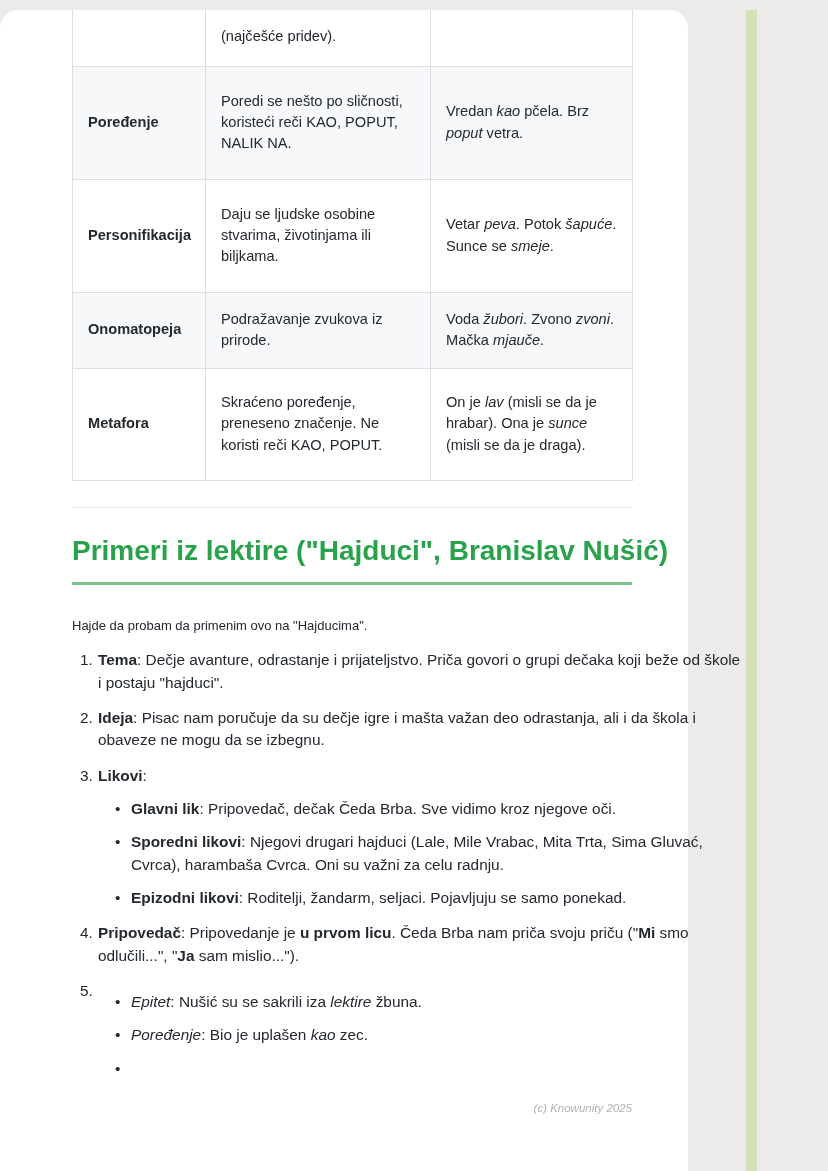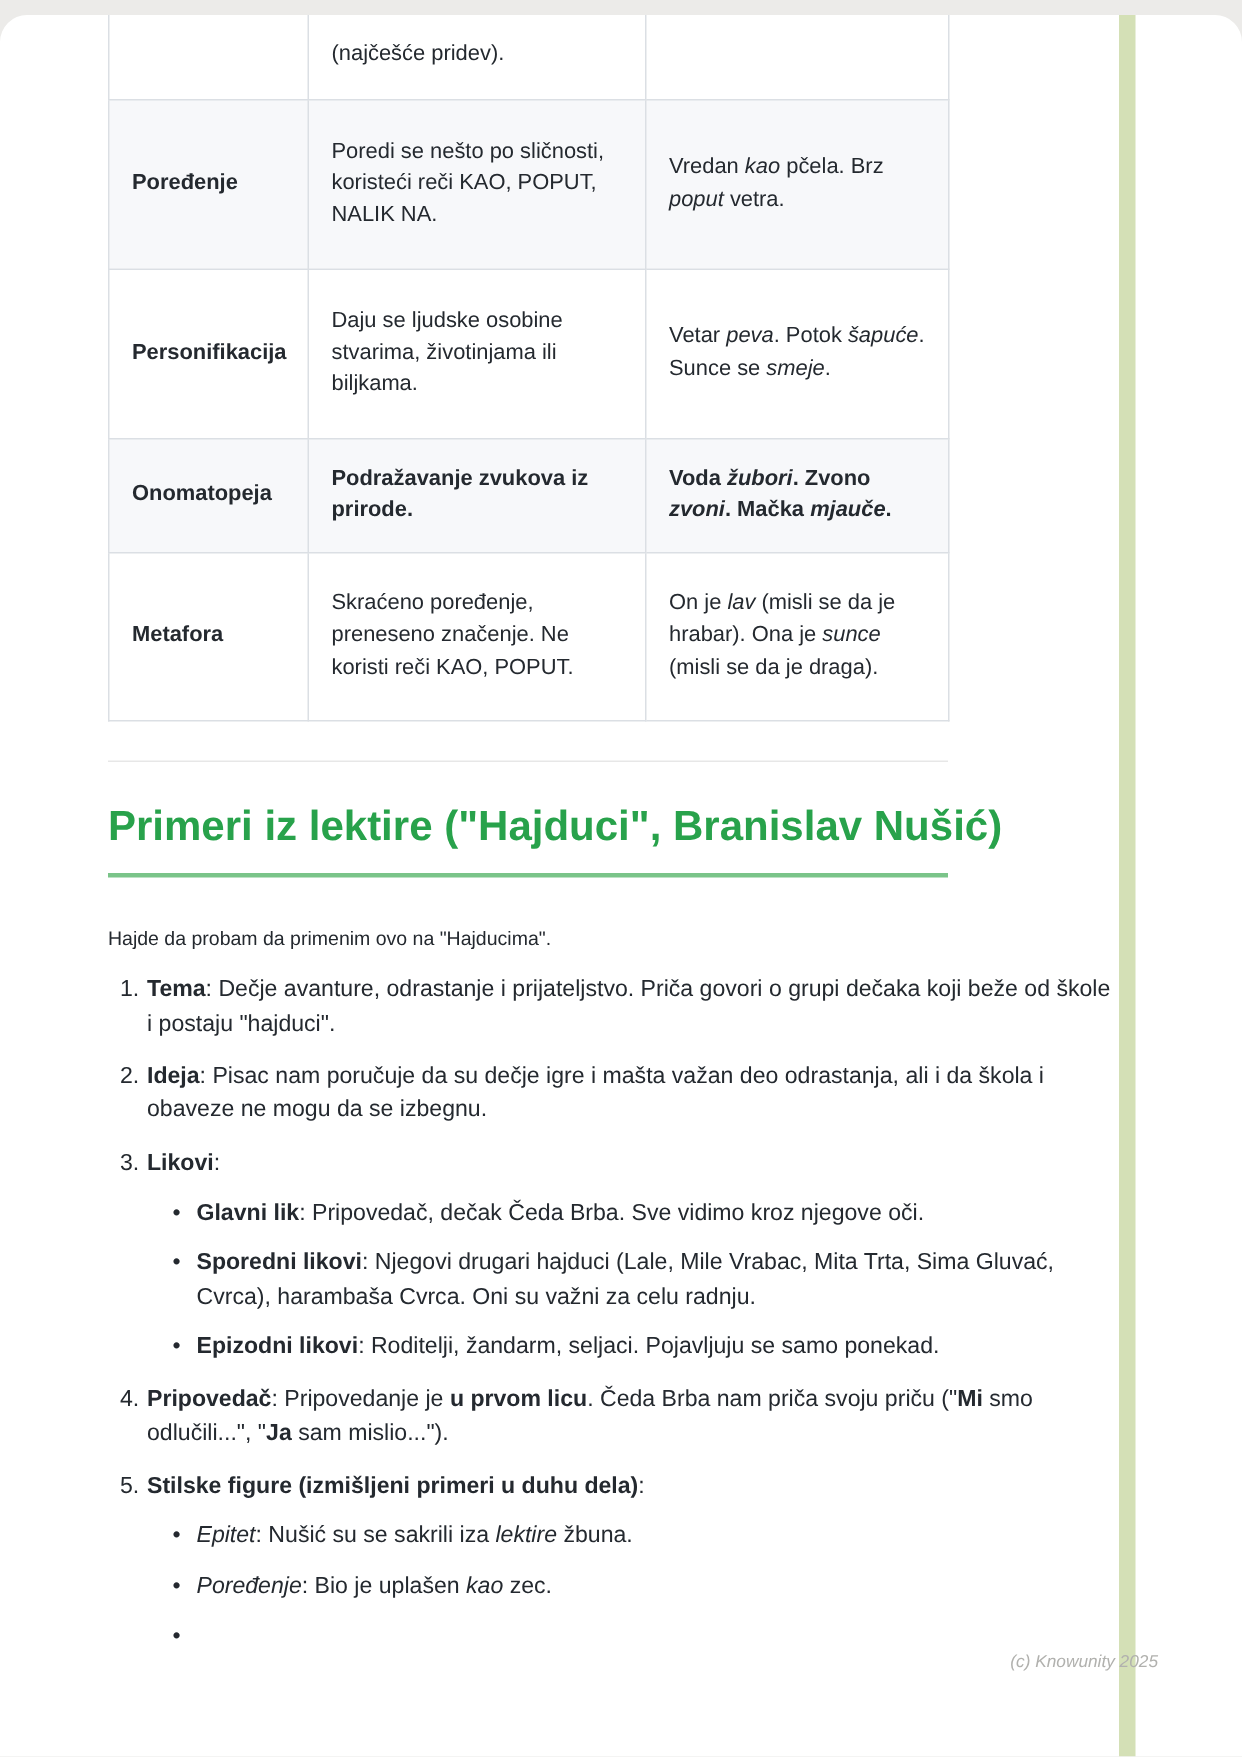--- a/index.html
+++ b/index.html
@@ -5,21 +5,21 @@
   * { margin:0; padding:0; box-sizing:border-box; }
   html, body { width:828px; height:1171px; }
   body {
     font-family:"Liberation Sans","DejaVu Sans",sans-serif;
     background:#ecebe9;
     overflow:hidden;
     color:#24292f;
   }
   .canvas { position:relative; width:828px; height:1171px; overflow:hidden; background:#ecebe9; }
   .page {
-    position:absolute; left:0; top:10px; width:828px; height:1161px;
+    position:absolute; left:0; top:10px; width:688px; height:1161px;
     background:#ffffff; border-radius:18px 18px 0 0;padding-left:40px;
   }
   .green-strip {
     position:absolute; left:746px; top:0; width:11px; height:1161px;
     background:#d4e0b6; z-index:10;
   }
   .watermark {
     position:absolute; right:56px; top:1092px;
     font-size:11.5px; color:#b1b1ae; z-index:12;font-style:italic;
   }
@@ -29,21 +29,21 @@
   table.stable {
     border-collapse:collapse; table-layout:fixed; width:560px;
     font-size:14.6px; line-height:1.45; color:#24292f;
   }
   .stable td { border:1px solid #dbdfe4; vertical-align:middle; padding:15px 15px; }
   .stable .c1 { width:133px; } .stable .c2 { width:225px; } .stable .c3 { width:202px; }
   .stable .term { font-weight:700; white-space:nowrap; }
   tr.partial td { border-top:none; vertical-align:bottom; padding-bottom:18px; height:56px; }
   tr.shaded td { background:#f7f8fa; }
   tr.h-tall td { height:113px; }
-  tr.h-mid td { height:76px;font-weight:bold; }
+  tr.h-mid td { height:76px; }
   tr.h-tall2 td { height:112px; }
 
   .divider { border:none; border-top:1px solid #e7e7e7; width:560px; margin:26px 0 0 0; }
 
   .heading {
     margin-top:25px; width:640px;
     font-size:28px; line-height:1.32; font-weight:700;
     color:#28a24b; letter-spacing:0;
   }
   .underline { width:560px; height:3px; background:#7ac489; margin-top:13px; }
@@ -152,21 +152,20 @@
         <div class="oli">
           <span class="num">4.</span>
           <div class="ibody">
             <div class="itext"><span class="b">Pripovedač</span><span>: Pripovedanje je </span><span class="b">u prvom licu</span><span>. Čeda Brba nam priča svoju priču ("</span><span class="b">Mi</span><span> smo odlučili...", "</span><span class="b">Ja</span><span> sam mislio...").</span></div>
           </div>
         </div>
 
         <div class="oli">
           <span class="num">5.</span>
           <div class="ibody">
-            <div class="itext"><span class="b">Stilske figure (izmišljeni primeri u duhu dela)</span><span>:</span></div>
             <div class="blist">
               <div class="bli">
                 <span class="bullet">•</span>
                 <div class="itext"><span class="i">Epitet</span><span>: Nušić su se sakrili iza </span><span class="i">lektire</span><span> žbuna.</span></div>
               </div>
               <div class="bli">
                 <span class="bullet">•</span>
                 <div class="itext"><span class="i">Poređenje</span><span>: Bio je uplašen </span><span class="i">kao</span><span> zec.</span></div>
               </div>
               <div class="bli">

